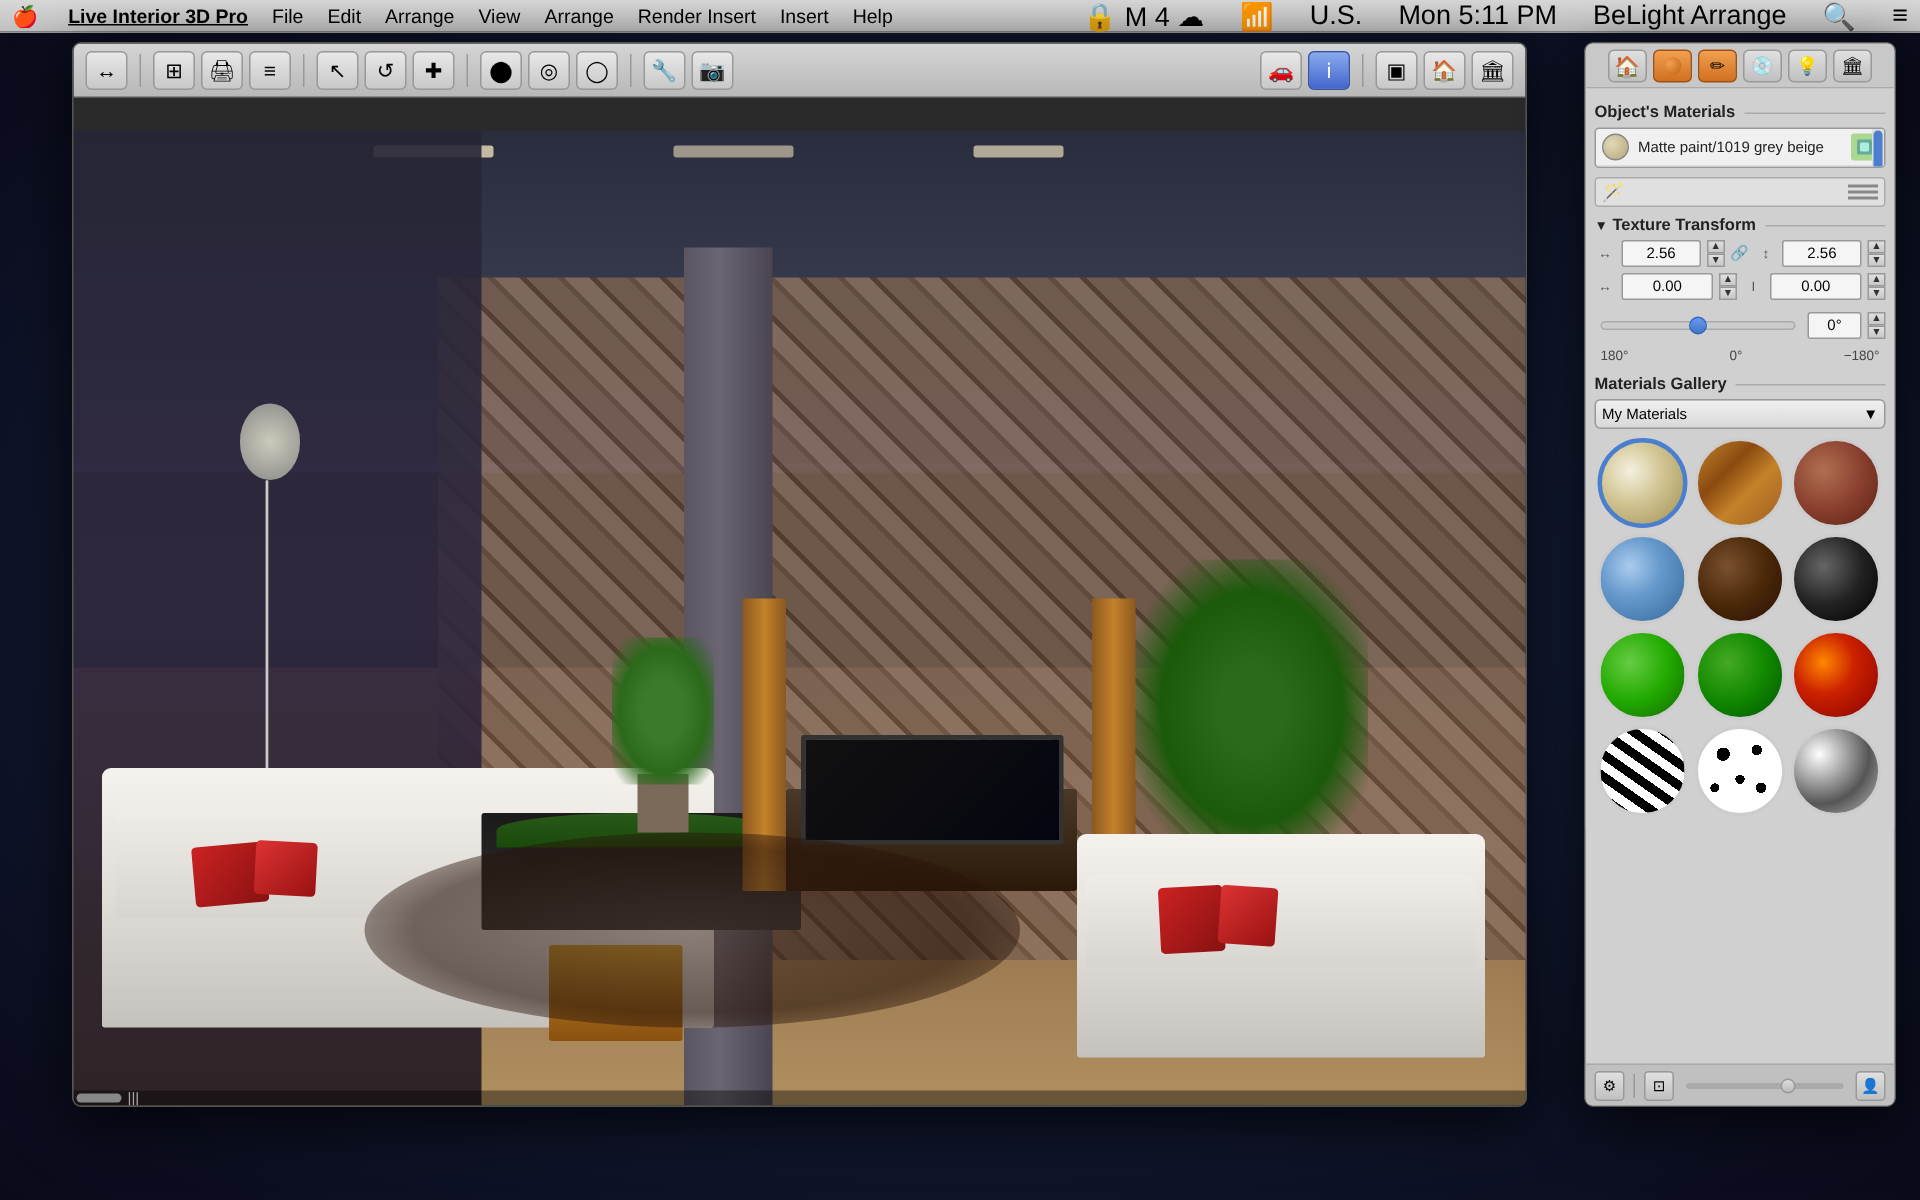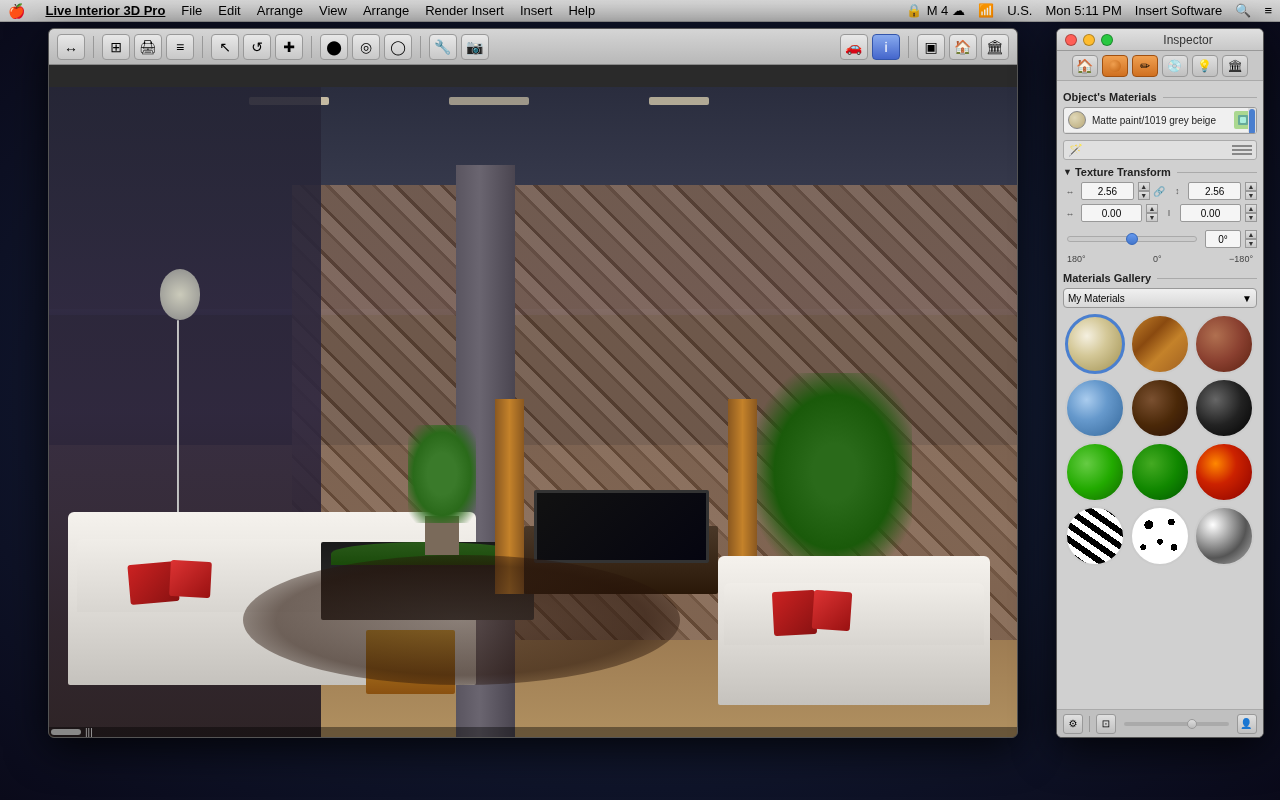--- a/index.html
+++ b/index.html
@@ -30,22 +30,22 @@
     }
     .menubar-item {
       cursor: pointer;
       white-space: nowrap;
     }
     .menubar-item.bold { font-weight: 600; text-decoration: underline; }
     .menubar-right {
       margin-left: auto;
       display: flex;
       align-items: center;
-      gap: 13px;
-      font-size: 13px;
+      gap: 24px;
+      font-size: 18px;
     }
 
     
     .main-window {
       position: absolute;
       top: 28px;
       left: 48px;
       width: 970px;
       height: 710px;
       background: #2a2a2a;
@@ -530,21 +530,21 @@
   <span class="menubar-item">View</span>
   <span class="menubar-item">Arrange</span>
   <span class="menubar-item">Render Insert</span>
   <span class="menubar-item">Insert</span>
   <span class="menubar-item">Help</span>
   <div class="menubar-right">
     <span>🔒 M 4 ☁</span>
     <span>📶</span>
     <span>U.S.</span>
     <span>Mon 5:11 PM</span>
-    <span>Insert Software</span>
+    <span>BeLight Arrange</span>
     <span>🔍</span>
     <span>≡</span>
   </div>
 </div>
 
 <div class="main-window">
 
 
   <div class="toolbar">
     <div class="toolbar-btn">↔</div>
@@ -643,28 +643,20 @@
       <div style="position:absolute;bottom:0;left:0;right:0;height:10px;background:rgba(0,0,0,0.4);display:flex;align-items:center;padding:0 2px;">
         <div style="width:30px;height:6px;background:#888;border-radius:3px;"></div>
         <span style="font-size:10px;color:#aaa;margin-left:4px;">|||</span>
       </div>
     </div>
   </div>
 </div>
 
 <div class="inspector-panel">
 
-  <div class="inspector-titlebar">
-    <div class="inspector-controls">
-      <div class="wc-btn wc-close"></div>
-      <div class="wc-btn wc-min"></div>
-      <div class="wc-btn wc-max"></div>
-    </div>
-    <span class="inspector-title-text">Inspector</span>
-  </div>
 
   <div class="inspector-tabs">
     <div class="inspector-tab" style="font-size:14px;">🏠</div>
     <div class="inspector-tab" style="background:linear-gradient(to bottom,#f0a050,#d07020);border-color:#a05010;">
       <div style="width:12px;height:12px;border-radius:50%;background:radial-gradient(circle at 35% 35%,#f0a050,#c06010);"></div>
     </div>
     <div class="inspector-tab" style="background:linear-gradient(to bottom,#f0a050,#d07020);border-color:#a05010;">✏</div>
     <div class="inspector-tab">💿</div>
     <div class="inspector-tab">💡</div>
     <div class="inspector-tab">🏛</div>

